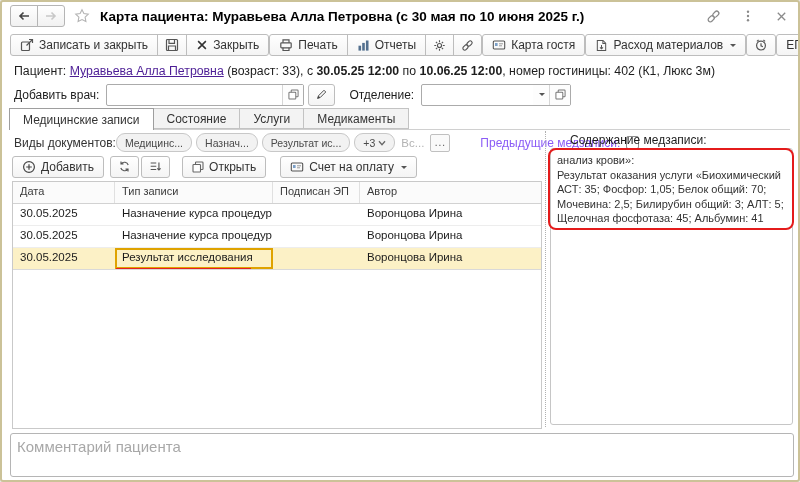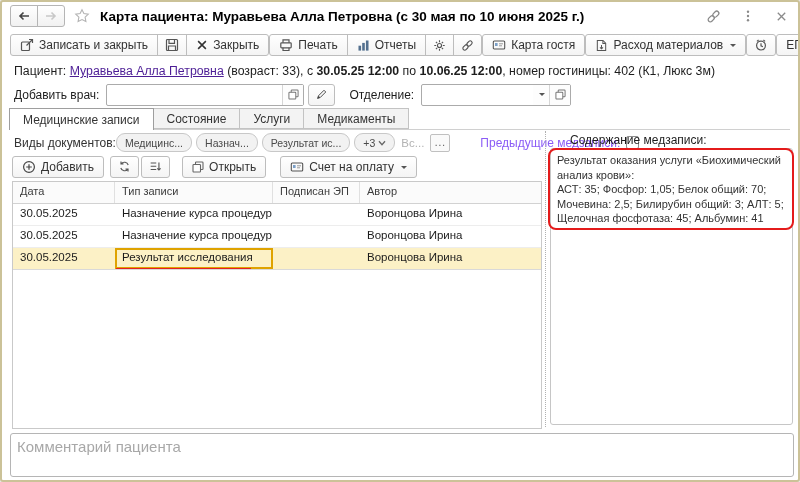--- a/index.html
+++ b/index.html
@@ -367,22 +367,22 @@
       <div class="td c-type">Результат исследования</div>
       <div class="td c-signed"></div>
       <div class="td c-author">Воронцова Ирина</div>
     </div>
   </div>
   </div>
 
   <div class="splitter"></div>
   <div class="right-label">Содержание медзаписи:</div>
   <div class="content-box" id="content-box">
+      <div>анализ крови»:</div>
       <div>Результат оказания услуги «Биохимический</div>
-      <div>анализ крови»:</div>
       <div>АСТ: 35; Фосфор: 1,05; Белок общий: 70;</div>
       <div>Мочевина: 2,5; Билирубин общий: 3; АЛТ: 5;</div>
       <div>Щелочная фосфотаза: 45; Альбумин: 41</div>
     </div>
   <div class="red-annotation"></div>
 
   <textarea class="comment" placeholder="Комментарий пациента" style=""></textarea>
 </div>
 
 </body></html>

